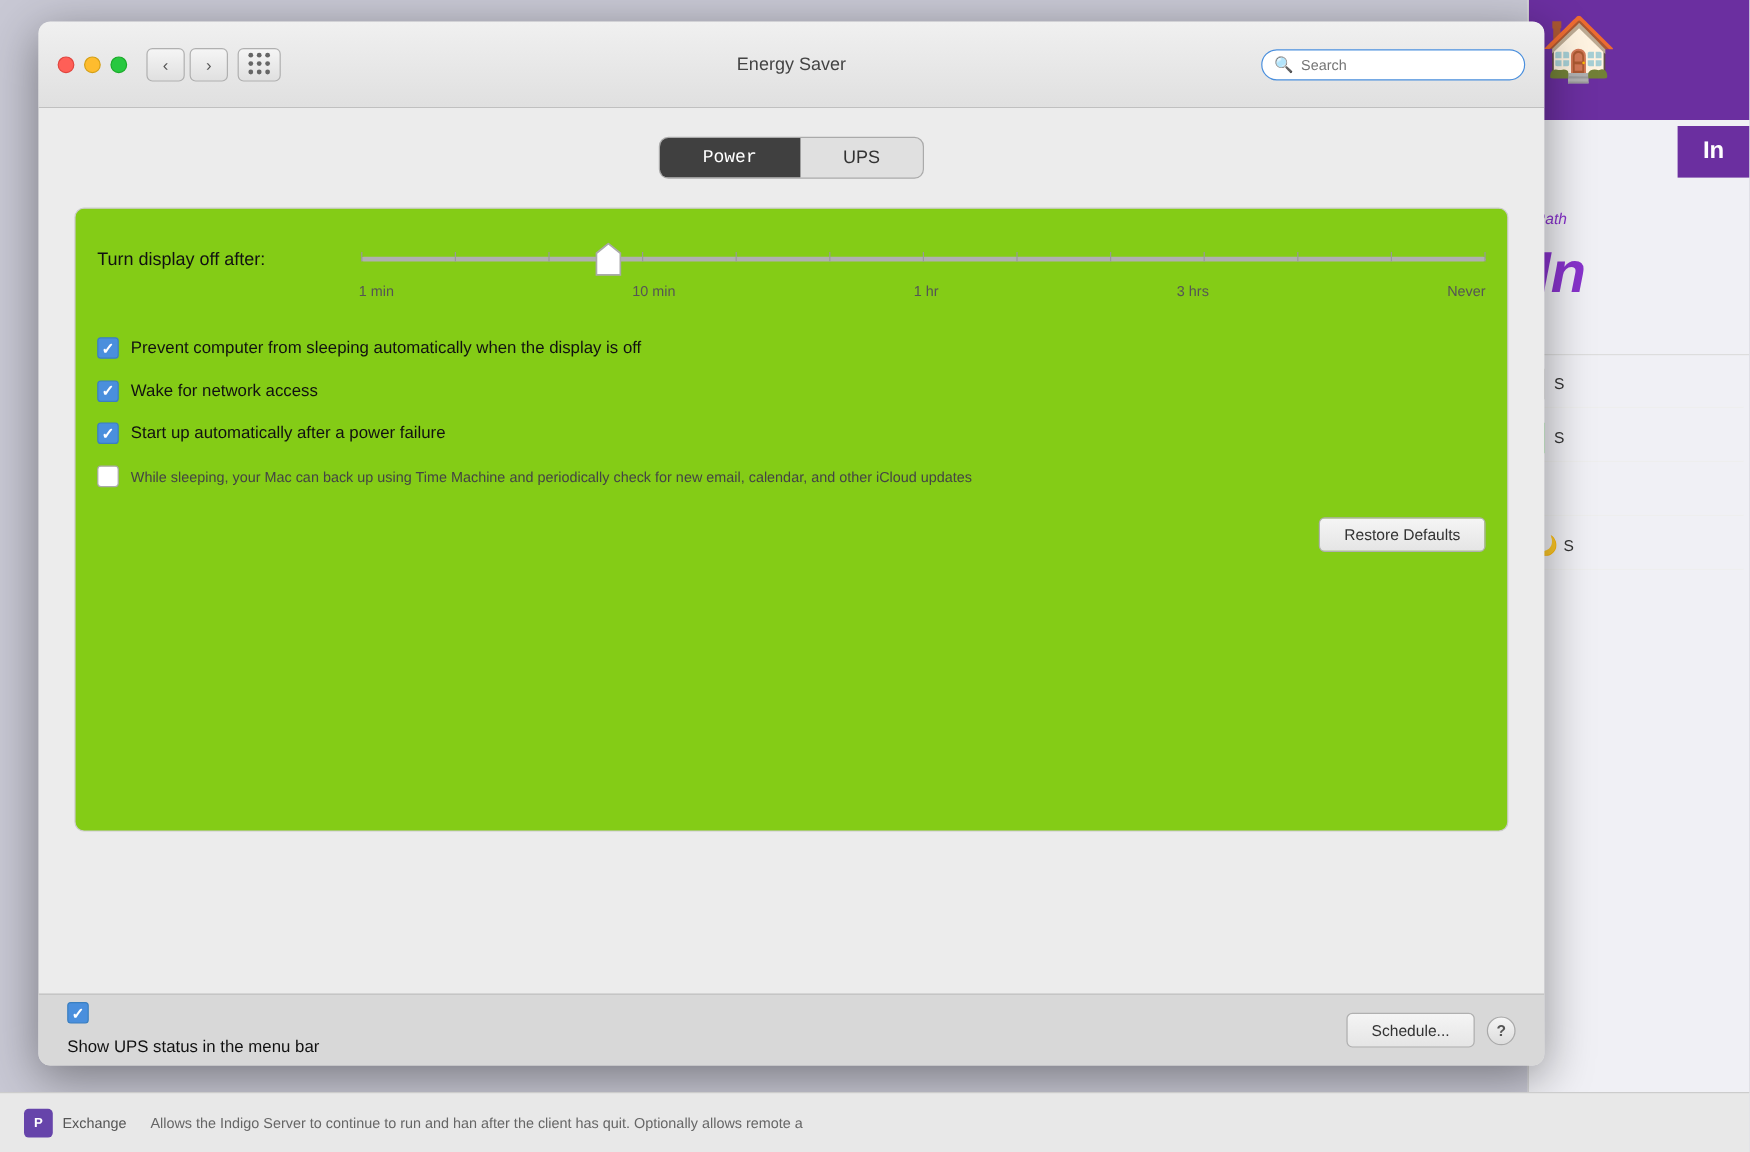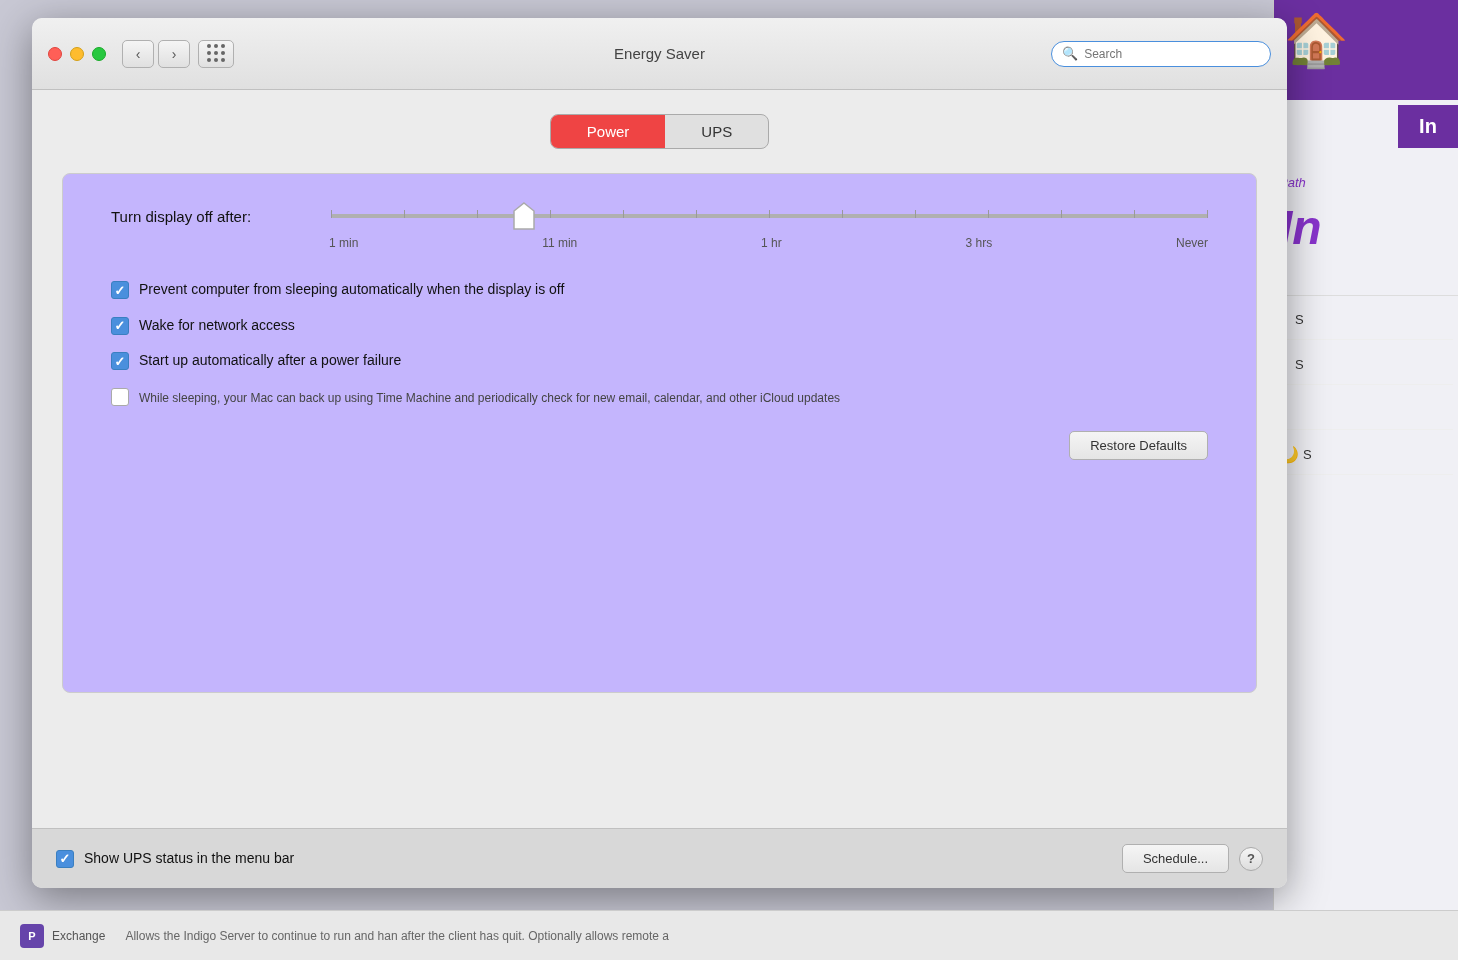--- a/index.html
+++ b/index.html
@@ -177,34 +177,35 @@
     }
     .seg-btn {
       padding: 8px 36px;
       font-size: 15px;
       font-weight: 500;
       cursor: pointer;
       border: none;
       outline: none;
     }
     .seg-btn.active {
-      background: #ef4444;
+      background: #404040;
       color: white;
+      font-family: Liberation Mono, monospace;
     }
     .seg-btn.inactive {
       background: transparent;
       color: #333;
     }
 
     
     .inner-panel {
-      background: #c4b5fd;
+      background: #84cc16;
       border: 1px solid #ccc;
       border-radius: 8px;
-      padding: 30px 48px 24px;
+      padding: 30px 18px 24px;
       min-height: 520px;
     }
 
     
     .slider-section {
       margin-bottom: 30px;
     }
     .slider-row {
       display: flex;
       align-items: center;
@@ -307,20 +308,21 @@
       border-top: 1px solid #c0c0c0;
       display: flex;
       align-items: center;
       padding: 0 24px;
       gap: 16px;
     }
     .bottom-checkbox {
       display: flex;
       align-items: flex-start;
       gap: 10px;
+      flex-direction: column;
     }
     .bottom-actions {
       margin-left: auto;
       display: flex;
       align-items: center;
       gap: 10px;
     }
     .schedule-btn {
       background: linear-gradient(to bottom, #f5f5f5, #e5e5e5);
       border: 1px solid #b0b0b0;
@@ -487,21 +489,21 @@
             </div>
 
             <svg style="position:absolute; top:50%; left:22%; transform:translate(-50%,-50%); cursor:pointer;" width="22" height="28" viewBox="0 0 22 28">
               <polygon points="11,1 21,9 21,27 1,27 1,9" fill="white" stroke="#aaa" stroke-width="1.5"></polygon>
             </svg>
           </div>
         </div>
 
         <div style="display:flex; justify-content:space-between; padding-left:218px; font-size:12px; color:#555; margin-top:8px;">
           <span>1 min</span>
-          <span>11 min</span>
+          <span>10 min</span>
           <span>1 hr</span>
           <span>3 hrs</span>
           <span>Never</span>
         </div>
       </div>
 
       <div class="checkbox-list">
 
         <div class="checkbox-item">
           <div class="checkbox checked"></div>

